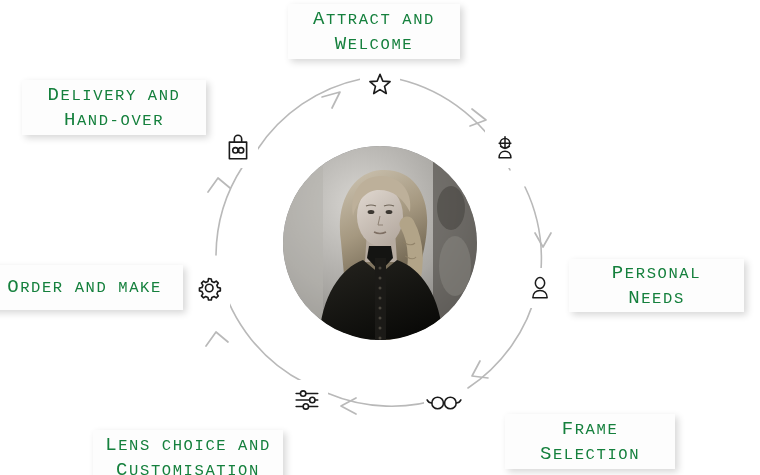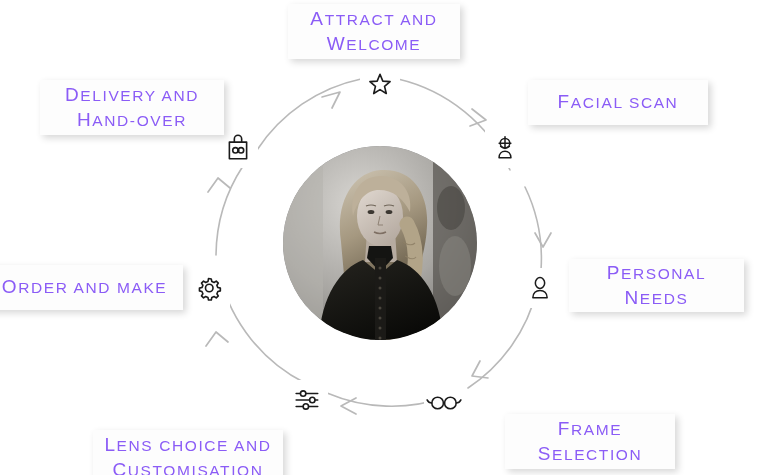--- a/index.html
+++ b/index.html
@@ -65,41 +65,41 @@
   .label-card {
     position: absolute;
     background: #fdfdfd;
     box-shadow: 3px 3px 7px rgba(0,0,0,0.16);
     display: flex;
     align-items: center;
     justify-content: center;
     padding: 8px 10px;
   }
   .label-card .label-text {
-    font-family: Liberation Sans, sans-serif;
+    font-family: Liberation Mono, monospace;
     font-size: 15.5px;
     font-weight: 400;
     letter-spacing: 1.6px;
-    color: #8b5cf6;
+    color: #15803d;
     text-align: center;
     line-height: 1.28;
     text-transform: uppercase;
     font-variant: small-caps;
     white-space: pre-line;
   }
   
   .label-text .cap { font-size: 19px; }
 
   #card-attract        { left: 288px; top: 4px;   width: 172px; height: 55px; }
   #card-facial         { left: 528px; top: 80px;  width: 180px; height: 45px; }
   #card-personal       { left: 569px; top: 259px; width: 175px; height: 53px; }
   #card-frame          { left: 505px; top: 414px; width: 170px; height: 55px; }
   #card-lens           { left: 93px;  top: 430px; width: 190px; height: 55px; }
   #card-order          { left: -14px; top: 265px; width: 197px; height: 45px; }
-  #card-delivery       { left: 40px;  top: 80px;  width: 184px; height: 55px; }
+  #card-delivery       { left: 22px;  top: 80px;  width: 184px; height: 55px; }
 </style>
 </head>
 <body>
 
 <div id="stage">
 
   <svg id="cycle-svg" viewBox="0 0 760 475">
 
     <g fill="none" stroke="#b9b9b9" stroke-width="1.6" stroke-linecap="round">
 
@@ -274,23 +274,20 @@
       <circle cx="9.6" cy="15.2" r="2.5"></circle>
       <circle cx="14.8" cy="15.2" r="2.5"></circle>
       <path d="M12.1 15.2 q0.2-0.9 0.6 0"></path>
     </svg>
   </div>
 
   <div class="label-card" id="card-attract">
     <span class="label-text"><span class="cap">A</span>TTRACT AND<br><span class="cap">W</span>ELCOME</span>
   </div>
 
-  <div class="label-card" id="card-facial">
-    <span class="label-text"><span class="cap">F</span>ACIAL SCAN</span>
-  </div>
 
   <div class="label-card" id="card-frame">
     <span class="label-text"><span class="cap">F</span>RAME<br><span class="cap">S</span>ELECTION</span>
   </div>
 
   <div class="label-card" id="card-personal">
     <span class="label-text"><span class="cap">P</span>ERSONAL<br><span class="cap">N</span>EEDS</span>
   </div>
 
   <div class="label-card" id="card-lens">

